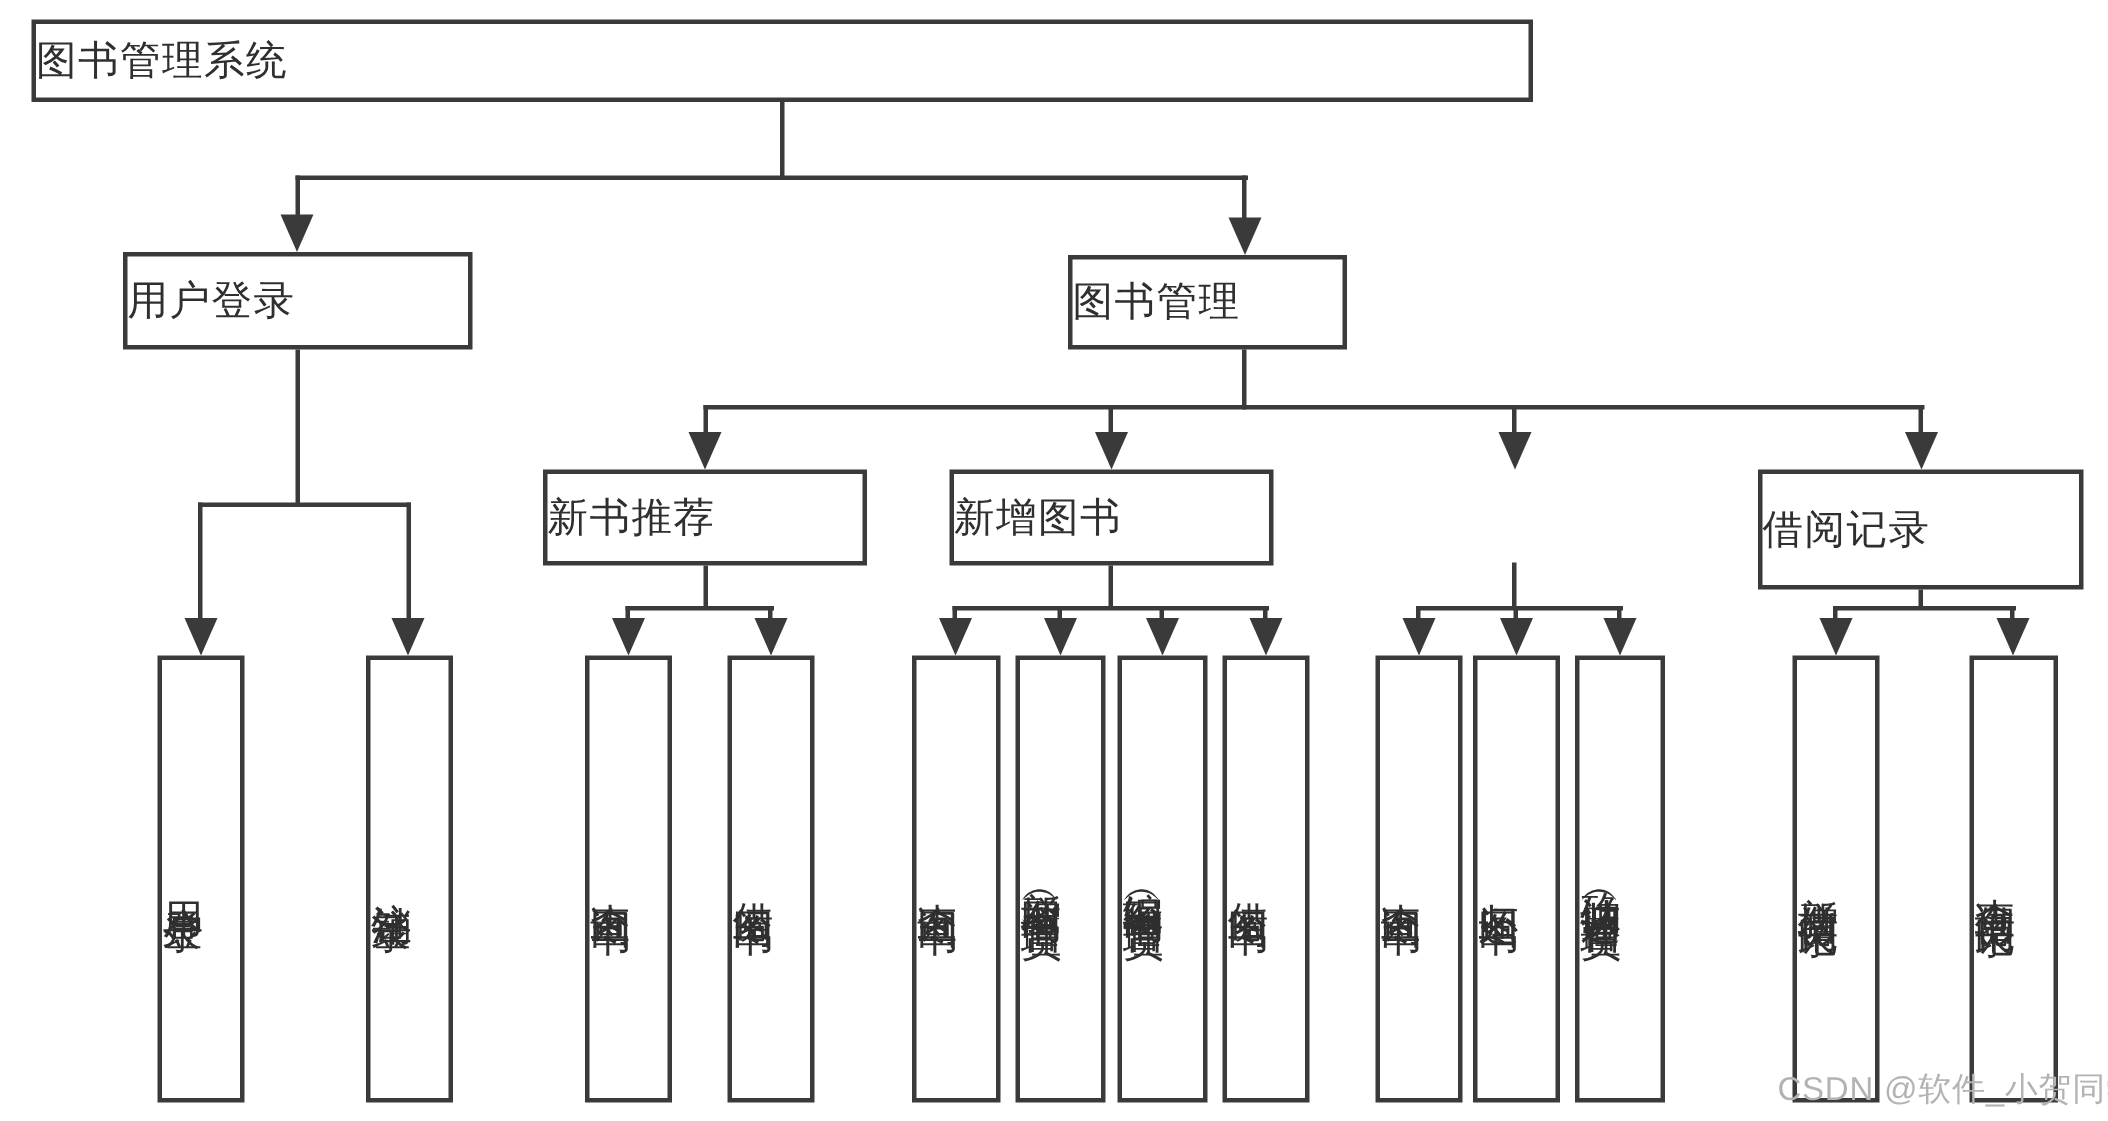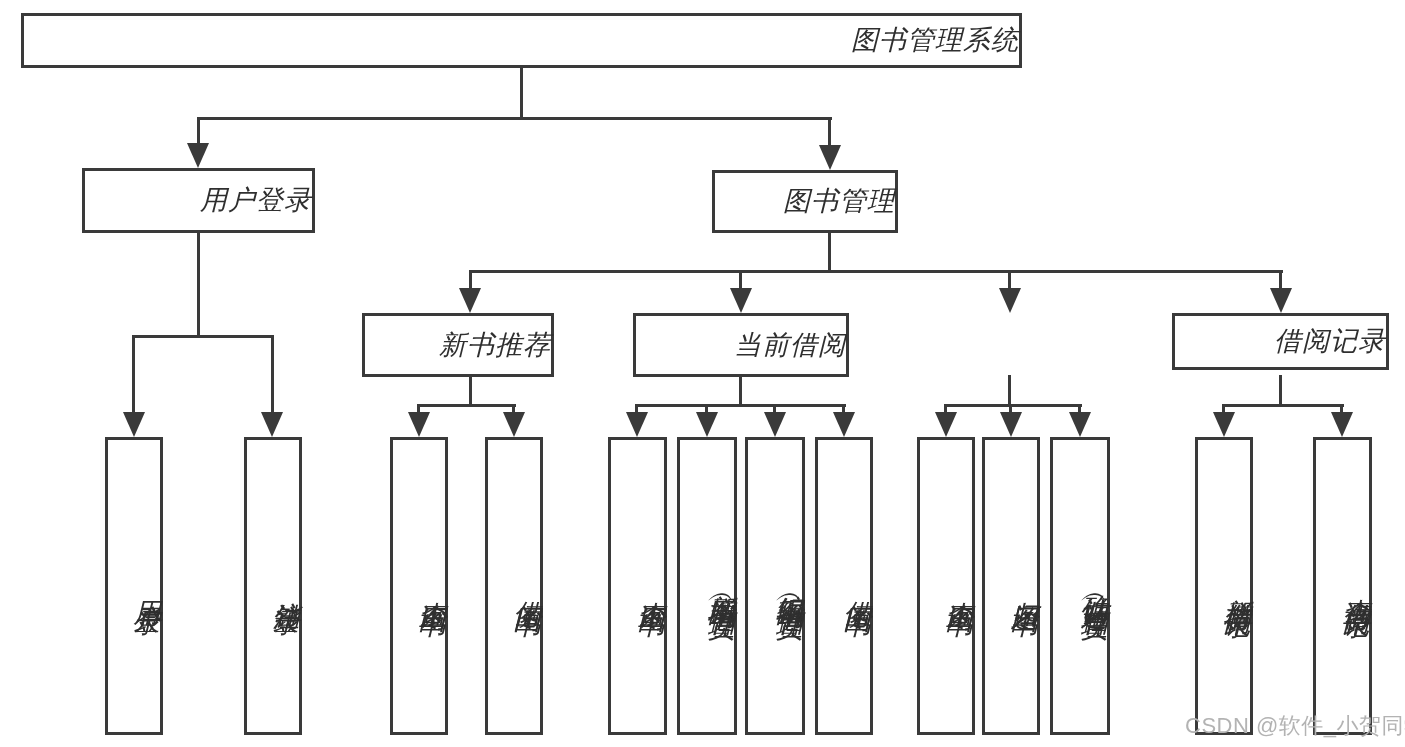--- a/index.html
+++ b/index.html
@@ -20,22 +20,21 @@
     background: var(--background);
     overflow: hidden;
   }
   .box {
     position: absolute;
     box-sizing: border-box;
     border: 3px solid var(--line);
     background: var(--background);
     display: flex;
     align-items: center;
-    justify-content: flex-end;
-    font-style: italic;
+    justify-content: flex-start;
   }
   .hlabel {
     font-size: 27px;
     letter-spacing: 1px;
     color: var(--text);
     white-space: nowrap;
     line-height: 1;
   }
   .vlabel {
     writing-mode: vertical-rl;
@@ -133,27 +132,27 @@
     <span class="hlabel">图书管理系统</span>
   </div>
 
   <div class="box" style="left:82px;top:168px;width:233px;height:65px">
     <span class="hlabel">用户登录</span>
   </div>
   <div class="box" style="left:712px;top:170px;width:186px;height:63px">
     <span class="hlabel">图书管理</span>
   </div>
 
-  <div class="box" style="left:362px;top:313px;width:192px;height:64px">
+  <div class="box" style="left:362px;top:313px;width:216px;height:64px">
     <span class="hlabel">新书推荐</span>
   </div>
   <div class="box" style="left:633px;top:313px;width:216px;height:64px">
-    <span class="hlabel">当前借阅</span>
-  </div>
-  <div class="box" style="left:1172px;top:313px;width:217px;height:57px">
+    <span class="hlabel">新增图书</span>
+  </div>
+  <div class="box" style="left:1172px;top:313px;width:217px;height:80px">
     <span class="hlabel">借阅记录</span>
   </div>
 
   <div class="box" style="left:105px;top:437px;width:58px;height:298px">
     <span class="vlabel">用户登录</span>
   </div>
   <div class="box" style="left:244px;top:437px;width:58px;height:298px">
     <span class="vlabel">注销登录</span>
   </div>
 

